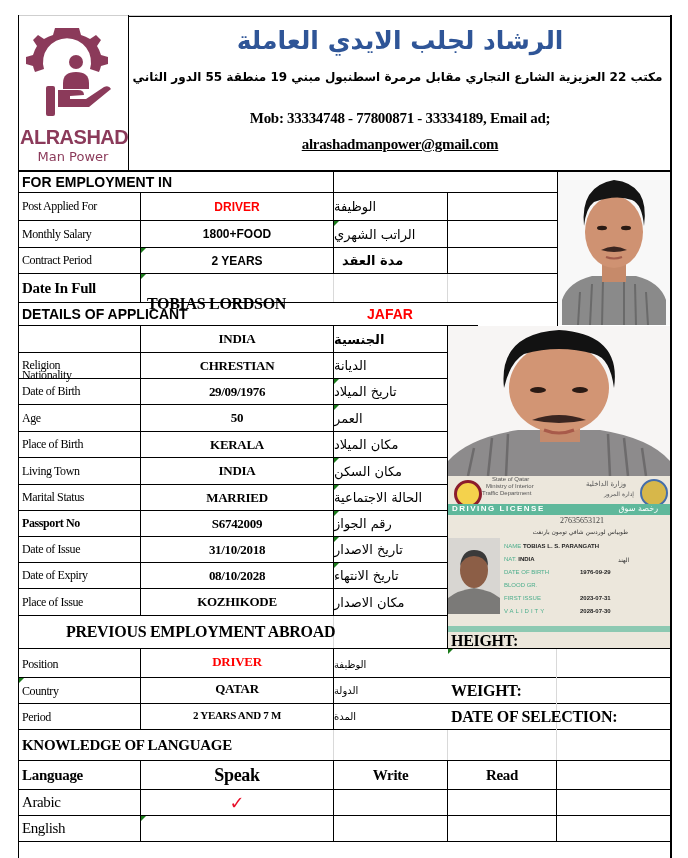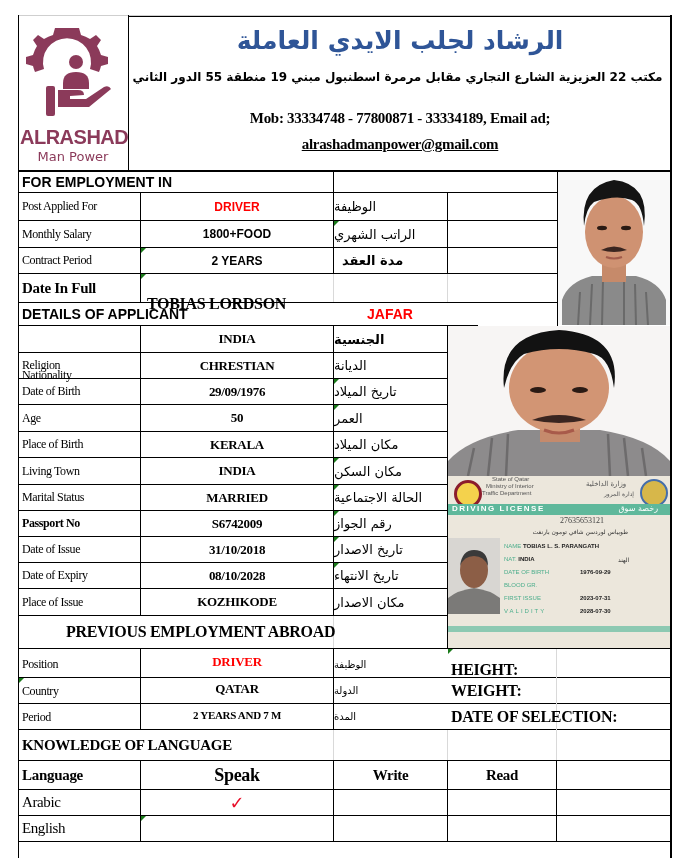--- a/index.html
+++ b/index.html
@@ -252,21 +252,21 @@
 <div class="vline" style="left:333px; top:760px; height:82px;"></div>
 <div class="vline faint" style="left:556px; top:649px; height:111px;"></div>
 <div class="vline" style="left:447px; top:760px; height:82px;"></div>
 <div class="vline" style="left:556px; top:760px; height:82px;"></div>
 
 <div class="cell secserif" style="left:19px; top:616px; width:314px; height:32px;">PREVIOUS EMPLOYMENT ABROAD</div>
 
 <div class="cell lbl" style="left:19px; top:652px; width:121px; height:25px;">Position</div>
 <div class="cell val red" style="left:141px; top:649px; width:192px; height:25px;">DRIVER</div>
 <div class="cell ar-sm" style="left:334px; top:652px; width:113px; height:25px;">الوظيفة</div>
-<div class="cell big" style="left:448px; top:656px; width:220px; height:28px;">HEIGHT:</div>
+<div class="cell big" style="left:448px; top:627px; width:220px; height:28px;">HEIGHT:</div>
 <div class="tri" style="left:448px; top:649px;"></div>
 
 <div class="cell lbl" style="left:19px; top:680px; width:121px; height:23px;">Country</div>
 <div class="cell val" style="left:141px; top:678px; width:192px; height:22px;">QATAR</div>
 <div class="cell ar-sm" style="left:334px; top:678px; width:113px; height:25px;">الدولة</div>
 <div class="cell big" style="left:448px; top:678px; width:220px; height:25px;">WEIGHT:</div>
 <div class="tri" style="left:19px; top:678px;"></div>
 
 <div class="cell lbl" style="left:19px; top:706px; width:121px; height:23px;">Period</div>
 <div class="cell val" style="left:141px; top:704px; width:192px; height:22px; font-size:11px;">2 YEARS AND 7 M</div>

